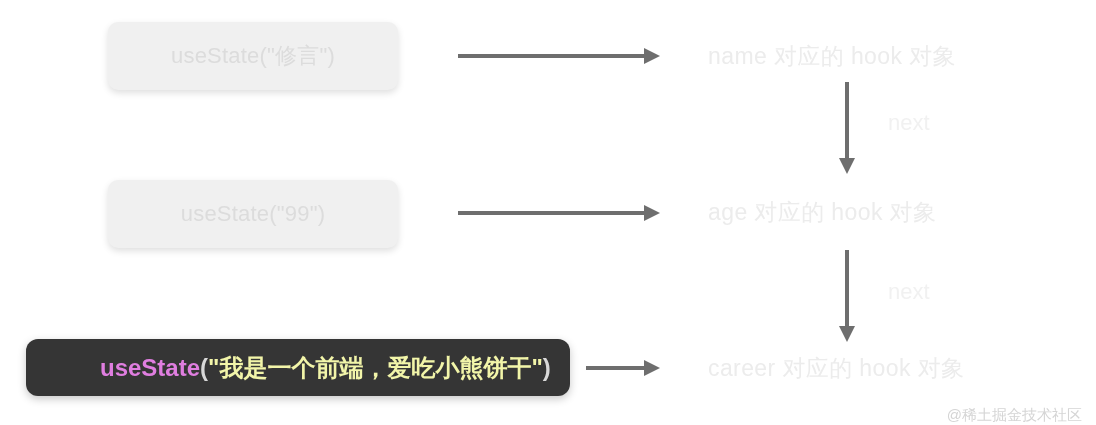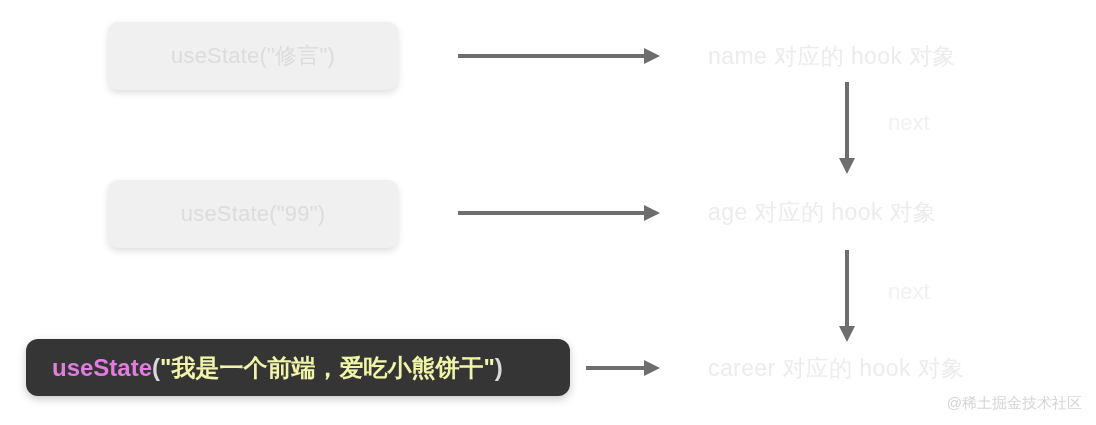--- a/index.html
+++ b/index.html
@@ -53,21 +53,21 @@
     box-shadow: 0 3px 8px rgba(0,0,0,0.22);
     padding: 0 26px;
     justify-content: flex-start;
   }
   .code {
     font-size: 24px;
     font-weight: bold;
     white-space: nowrap;
     line-height: 1;
   }
-  .tok-fn    { color: #e07ee0; }
+  .tok-fn    { color: #e07ee0; margin-left: 48px; }
   .tok-punct { color: #d8d8d8; }
   .tok-str   { color: #f2f5a9; }
 
   
   .h-arrow {
     position: absolute;
     height: 22px;
   }
   #h-arrow-1 { left: 458px; top: 45px;  width: 202px; }
   #h-arrow-2 { left: 458px; top: 202px; width: 202px; }
@@ -101,21 +101,21 @@
     color: #f1f1f1;
     white-space: nowrap;
   }
   #next-1 { left: 888px; top: 110px; }
   #next-2 { left: 888px; top: 279px; }
 
   
   #watermark {
     position: absolute;
     right: 14px;
-    bottom: 12px;
+    bottom: 0;
     font-size: 15px;
     color: #d5d5d5;
     white-space: nowrap;
   }
 </style>
 </head>
 <body>
 
 <div id="diagram">
 

